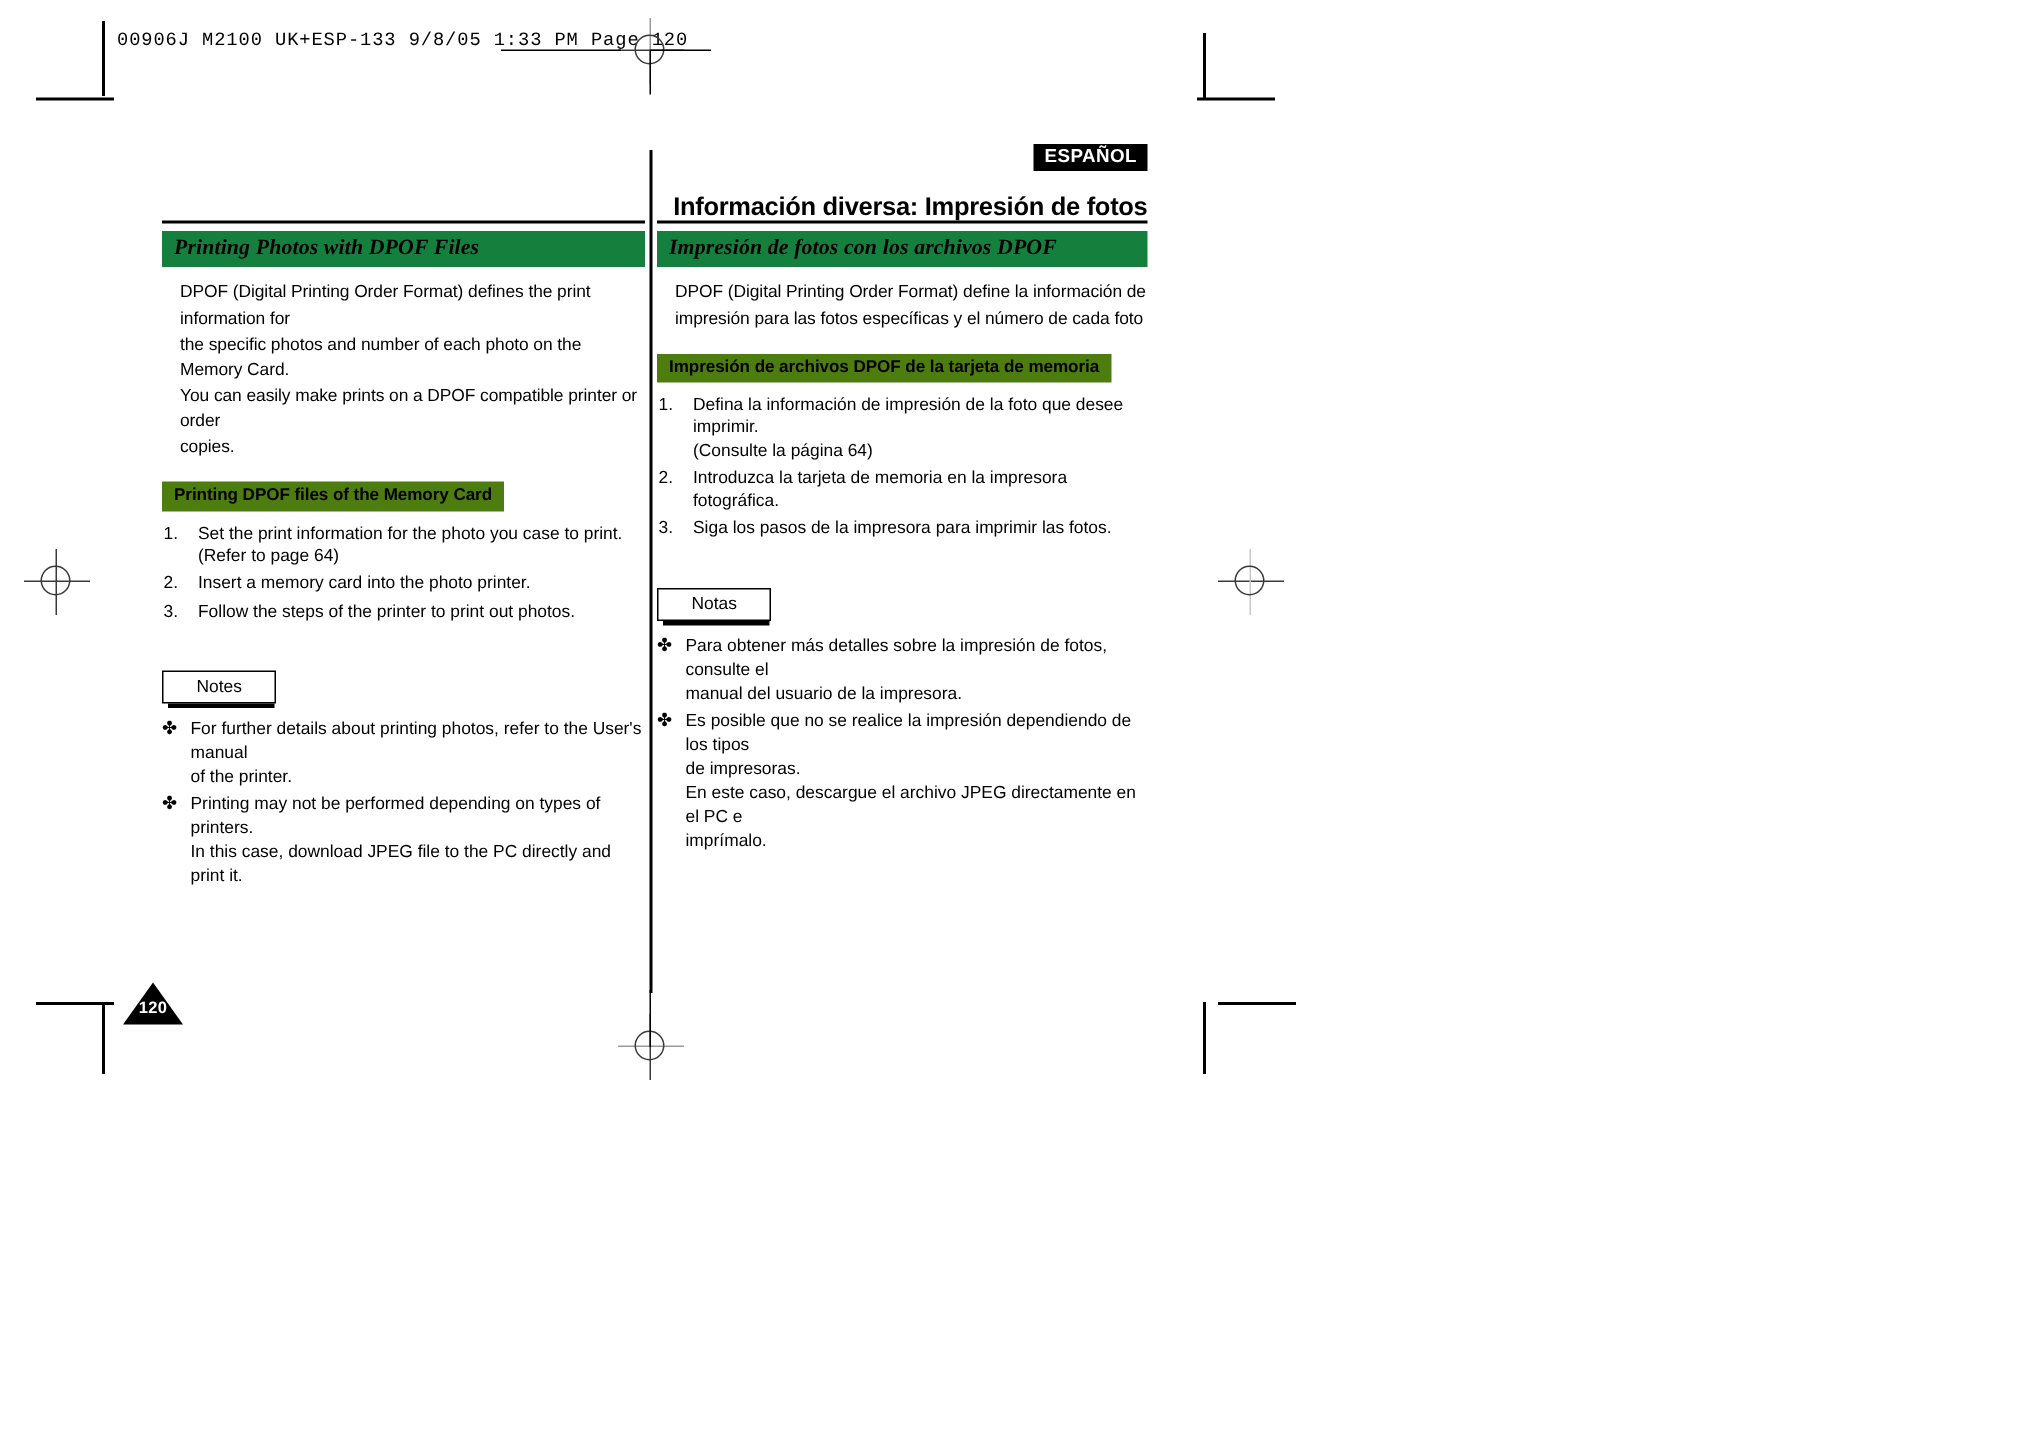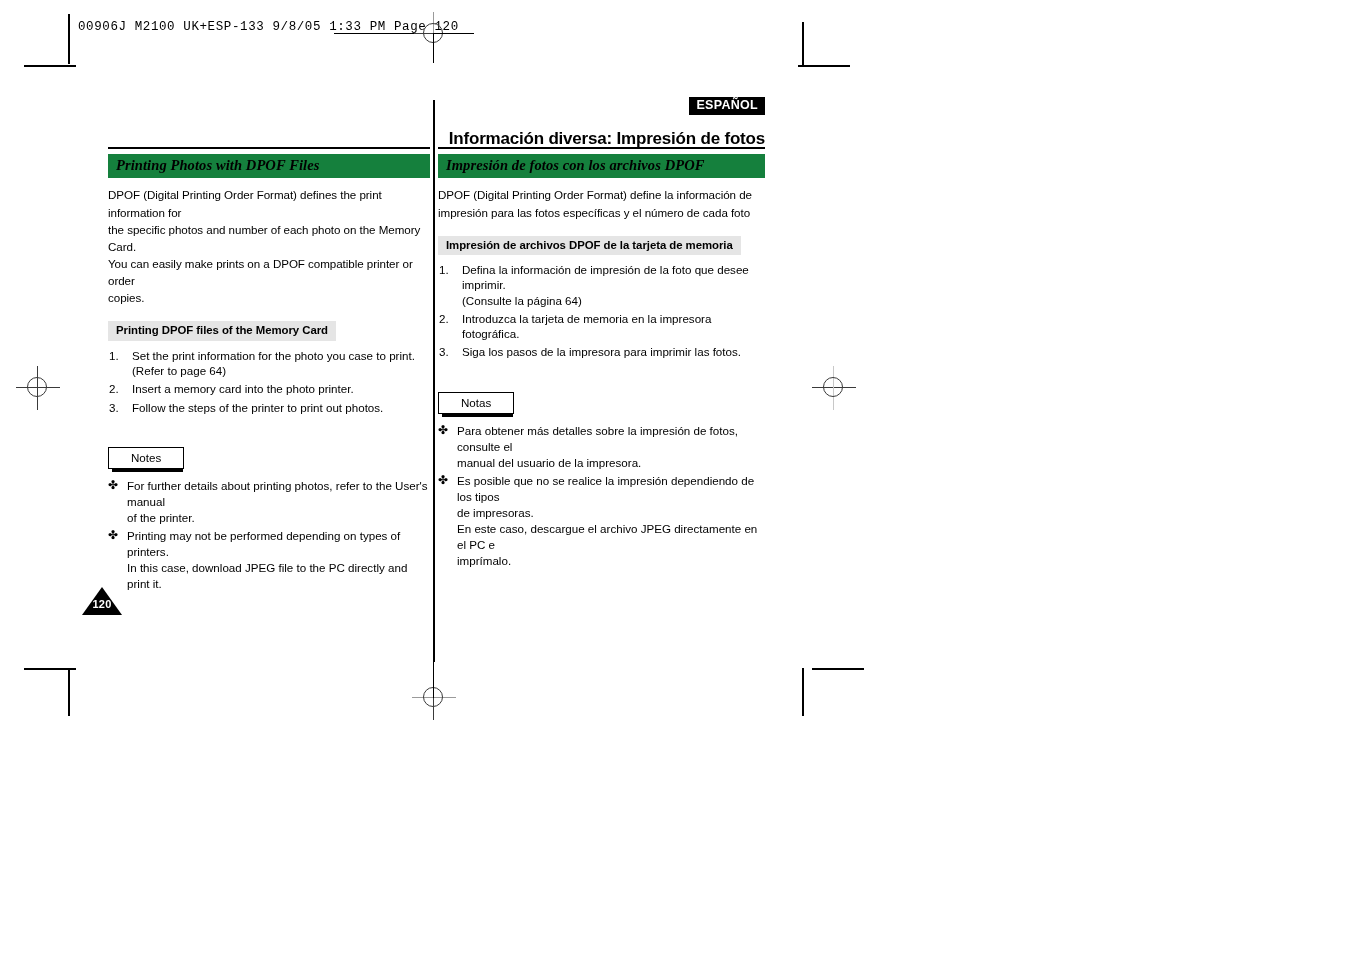--- a/index.html
+++ b/index.html
@@ -175,28 +175,28 @@
     font-weight: bold;
     font-size: 14.5px;
     padding: 3px 0 4px 8px;
     line-height: 1.2;
     letter-spacing: 0.1px;
   }
 
   .body-p {
     font-size: 11.6px;
     line-height: 1.48;
-    margin: 8px 0 0 0;
+    margin: 8px 0 0 12px;
     letter-spacing: -0.05px;
   }
   .body-p span { display: block; }
 
   .sub-bar {
     display: inline-block;
-    background: #e5e5e5;
+    background: #4d7c0f;
     font-size: 11.4px;
     font-weight: bold;
     padding: 2px 8px 3px 8px;
     margin-top: 15px;
     line-height: 1.25;
     letter-spacing: -0.05px;
   }
 
   ol.steps {
     list-style: none;
@@ -266,21 +266,21 @@
     top: -1px;
     font-size: 12px;
     line-height: 1.38;
   }
   ul.notes li .sub { display: block; }
 
   
   .pagenum {
     position: absolute;
     left: 82px;
-    top: 587px;
+    top: 655px;
     width: 40px;
     height: 28px;
   }
   .pagenum .tri {
     position: absolute;
     left: 0; top: 0;
     width: 0; height: 0;
     border-left: 20px solid transparent;
     border-right: 20px solid transparent;
     border-bottom: 28px solid #000;

